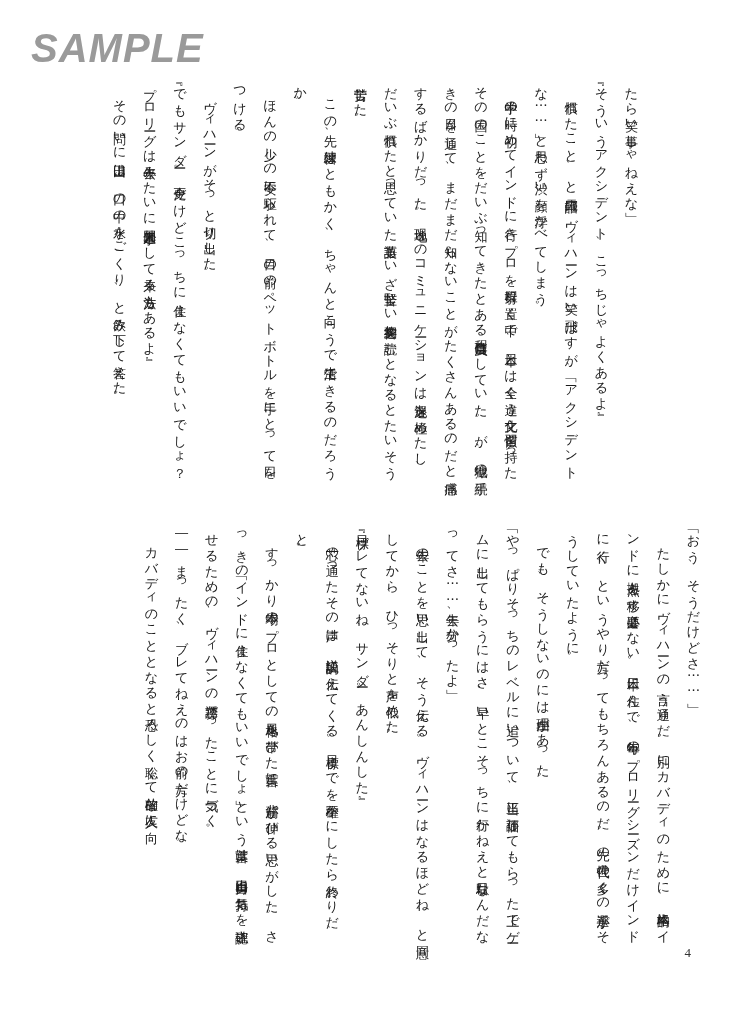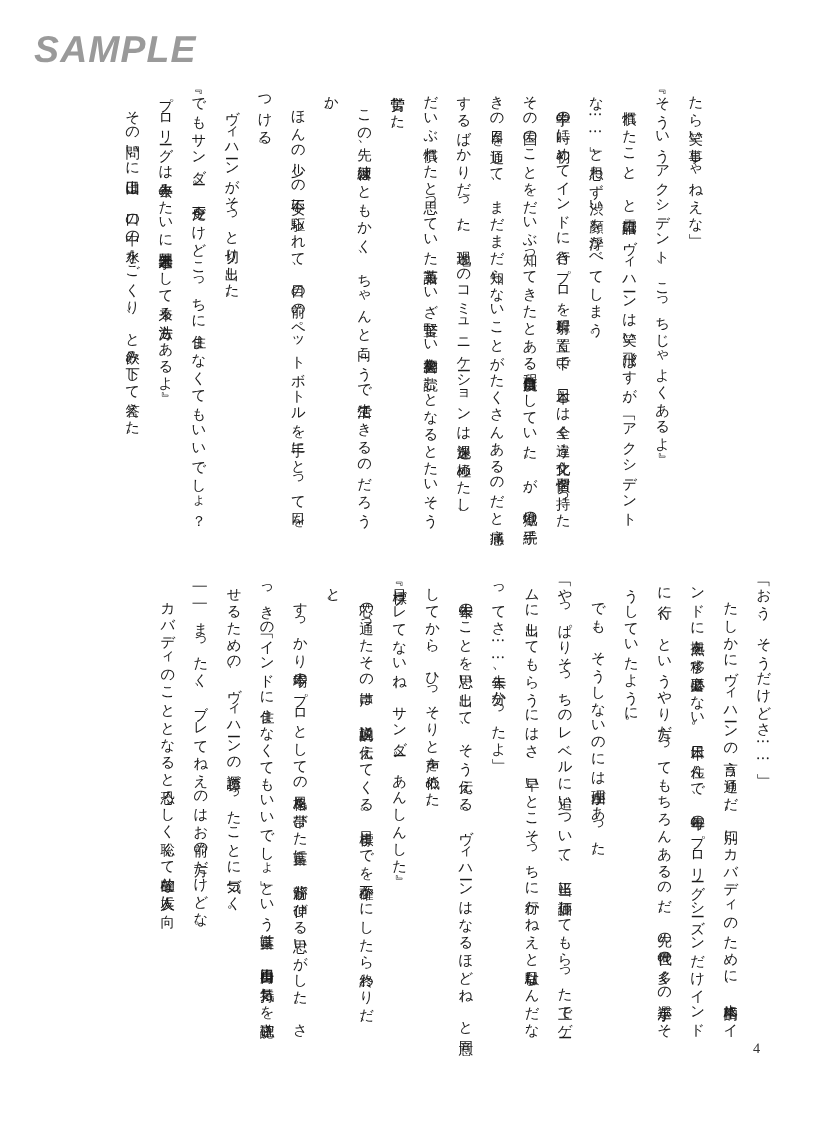--- a/index.html
+++ b/index.html
@@ -22,21 +22,21 @@
   }
 
   
   .watermark {
     position: absolute;
     left: 31px;
     top: 26px;
     font-family: "Liberation Sans", "DejaVu Sans", sans-serif;
     font-style: italic;
     font-weight: bold;
-    font-size: 34px;
+    font-size: 40px;
     letter-spacing: 1px;
     color: #9a9a9a;
     user-select: none;
   }
 
   
   .vblock {
     position: absolute;
     writing-mode: vertical-rl;
     -webkit-writing-mode: vertical-rl;

